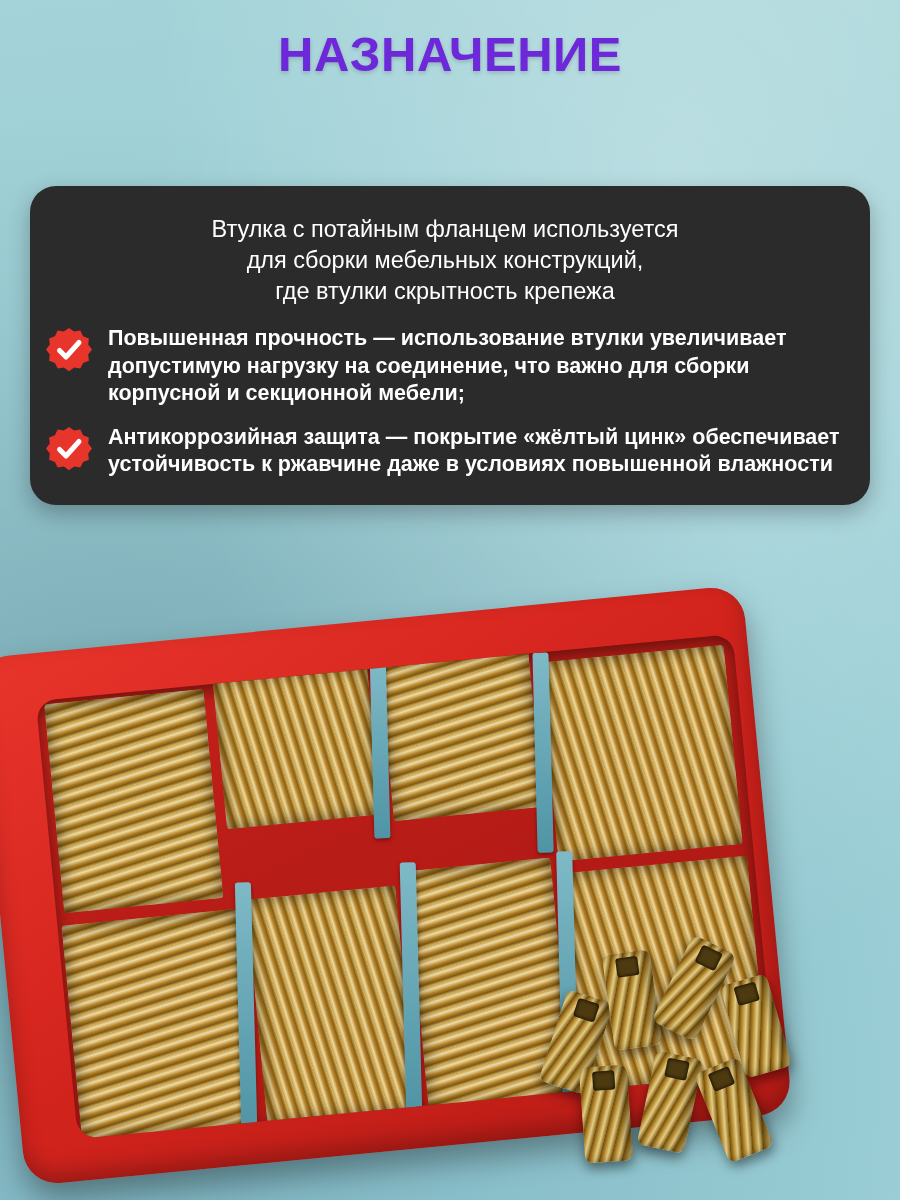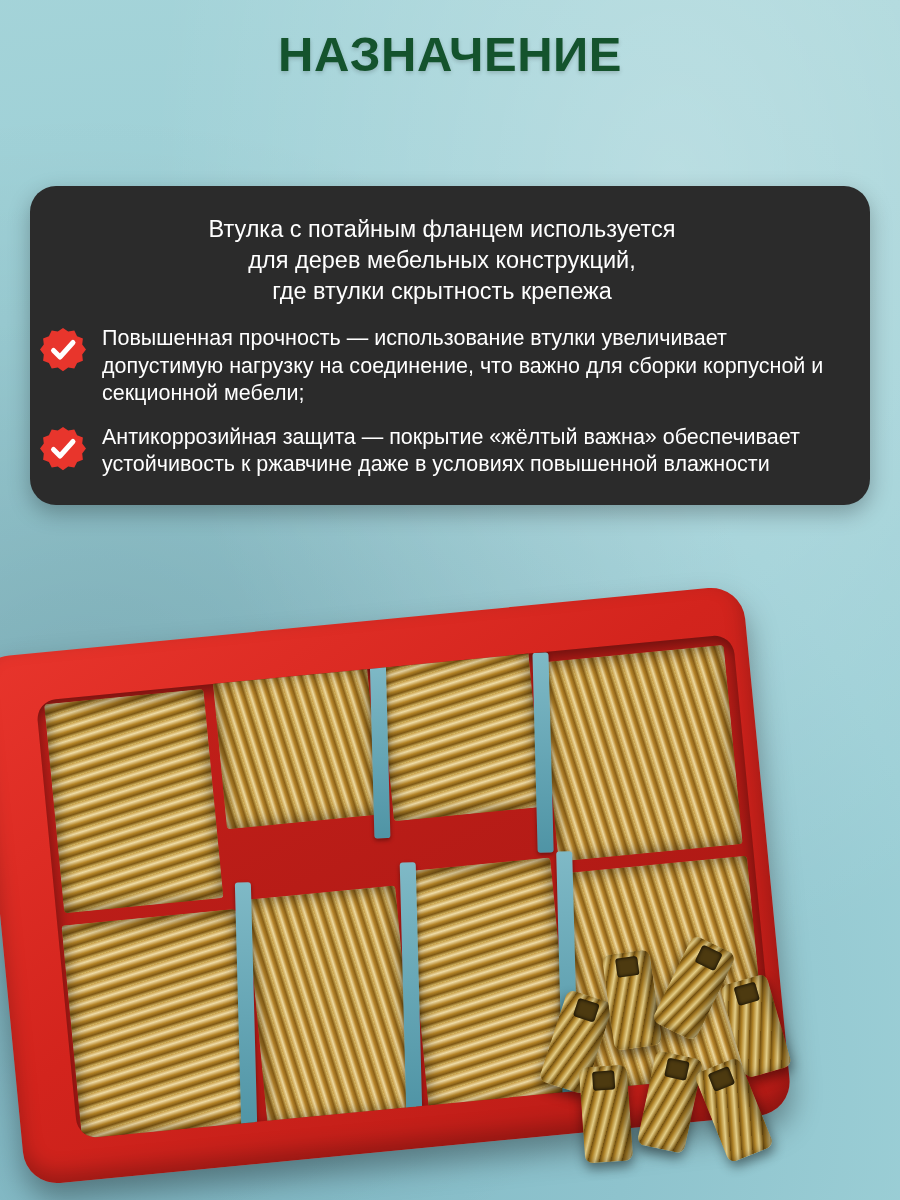--- a/index.html
+++ b/index.html
@@ -115,37 +115,37 @@
     width:22px;height:19px;border-radius:3px;
     background:#4d3a10;
     box-shadow: inset 0 0 4px #000;
   }
 
   
   .title{
     position:absolute;
     left:0; right:0; top:26px;
     text-align:center;
-    color:#14532d;
+    color:#6d28d9;
     font-weight:bold;
     font-size:49px;
     line-height:57px;
     letter-spacing:.5px;
     text-shadow:0 2px 4px rgba(0,0,0,.18);
   }
 
   
   .card{
     position:absolute;
     left:30px;
     top:186px;
     width:840px;
     background:#2b2b2b;
     border-radius:26px;
-    padding:22px 26px 26px 10px;
+    padding:22px 26px 26px 16px;
     box-sizing:border-box;
     box-shadow:0 8px 22px rgba(0,0,0,.28);
   }
   .intro{
     color:#ffffff;
     text-align:center;
     font-size:23.5px;
     line-height:31px;
     margin: 6px 0 18px 0;
     font-weight:400;
@@ -164,20 +164,21 @@
     flex:0 0 auto;
     width:46px;height:46px;
     margin-top:2px;
     position:relative;
   }
   .badge svg{display:block;}
   .bullet-text{
     color:#ffffff;
     font-size:21.5px;
     line-height:27.5px;
+    font-weight:bold;
   }
 </style>
 </head>
 <body>
 
 <div class="photo-bg"></div>
 
 <div class="box-wrap">
   <div class="box-body">
     <div class="latch"></div>
@@ -227,21 +228,21 @@
 </div>
 
 <div class="title">
   <div>НАЗНАЧЕНИЕ</div>
 </div>
 
 <div class="card">
 
   <div class="intro">
     <div>Втулка с потайным фланцем используется</div>
-    <div>для дерев мебельных конструкций,</div>
+    <div>для сборки мебельных конструкций,</div>
     <div>где втулки скрытность крепежа</div>
   </div>
 
   <div class="bullets">
 
     <div class="bullet">
       <span class="badge">
         <svg width="46" height="46" viewBox="0 0 46 46" aria-hidden="true">
           <path d="M23 1 L28.2 4.6 L34.3 3.6 L37.1 9.2 L42.9 11.4 L42.2 17.6 L46 22.6 L42.2 27.6 L42.9 33.8 L37.1 36 L34.3 41.6 L28.2 40.6 L23 44.2 L17.8 40.6 L11.7 41.6 L8.9 36 L3.1 33.8 L3.8 27.6 L0 22.6 L3.8 17.6 L3.1 11.4 L8.9 9.2 L11.7 3.6 L17.8 4.6 Z" fill="#e8352c"></path>
           <path d="M13.5 23.5 L20 30 L33 15.5" fill="none" stroke="#ffffff" stroke-width="5" stroke-linecap="round" stroke-linejoin="round"></path>
@@ -251,17 +252,17 @@
     </div>
 
 
     <div class="bullet">
       <span class="badge">
         <svg width="46" height="46" viewBox="0 0 46 46" aria-hidden="true">
           <path d="M23 1 L28.2 4.6 L34.3 3.6 L37.1 9.2 L42.9 11.4 L42.2 17.6 L46 22.6 L42.2 27.6 L42.9 33.8 L37.1 36 L34.3 41.6 L28.2 40.6 L23 44.2 L17.8 40.6 L11.7 41.6 L8.9 36 L3.1 33.8 L3.8 27.6 L0 22.6 L3.8 17.6 L3.1 11.4 L8.9 9.2 L11.7 3.6 L17.8 4.6 Z" fill="#e8352c"></path>
           <path d="M13.5 23.5 L20 30 L33 15.5" fill="none" stroke="#ffffff" stroke-width="5" stroke-linecap="round" stroke-linejoin="round"></path>
         </svg>
       </span>
-      <span class="bullet-text">Антикоррозийная защита — покрытие «жёлтый важна» обеспечивает устойчивость к ржавчине даже в условиях повышенной влажности</span>
+      <span class="bullet-text">Антикоррозийная защита — покрытие «жёлтый цинк» обеспечивает устойчивость к ржавчине даже в условиях повышенной влажности</span>
     </div>
 
   </div>
 </div>
 
 </body></html>

